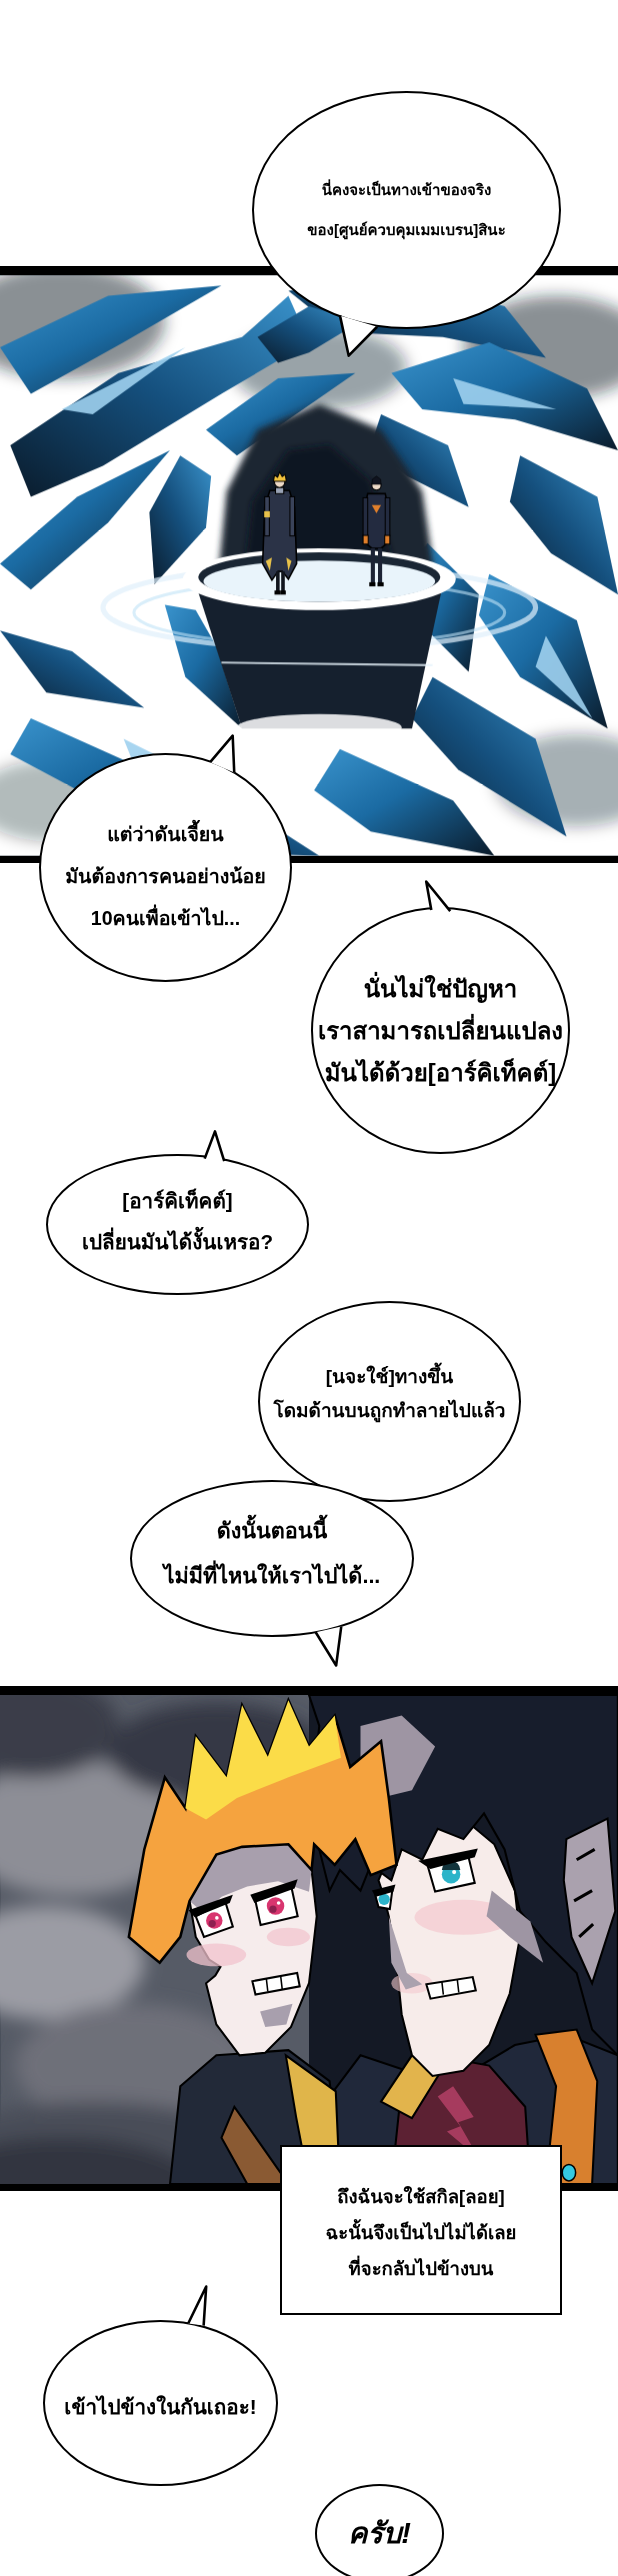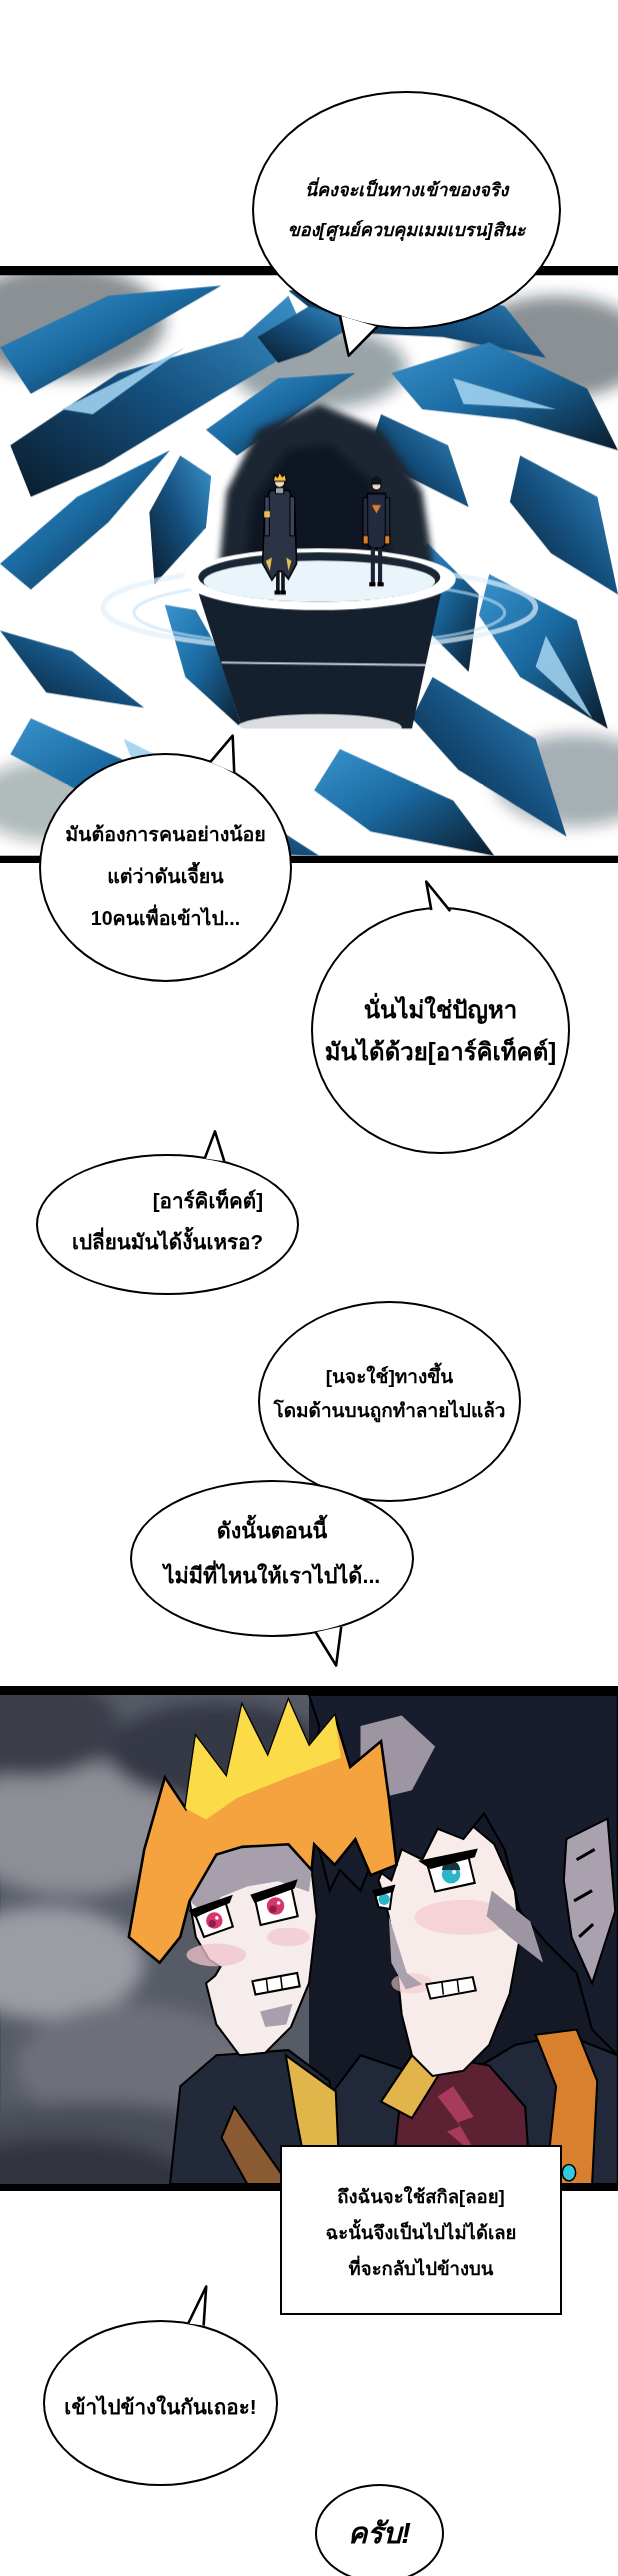--- a/index.html
+++ b/index.html
@@ -9,24 +9,24 @@
          border-top:9.3px solid #000;border-bottom:7.7px solid #000;box-sizing:content-box;}
   .panel svg{display:block;}
   .bubble{position:absolute;background:#fff;border:2.6px solid #000;border-radius:50%;
           display:flex;align-items:center;justify-content:center;text-align:center;z-index:20;box-sizing:border-box;}
   .lines{position:relative;}
   .line{font-weight:bold;color:#000;white-space:nowrap;}
   .tail{position:absolute;z-index:21;overflow:visible;}
   .capbox{position:absolute;background:#fff;border:2.1px solid #000;z-index:20;
           display:flex;align-items:center;justify-content:center;text-align:center;box-sizing:border-box;}
   
-  #b1{left:252px;top:91px;width:309px;height:238px;}   #b1 .line{font-size:18px;line-height:40px;font-style:italic;}
+  #b1{left:252px;top:91px;width:309px;height:238px;}   #b1 .line{font-size:15px;line-height:40px;}
   #b2{left:39px;top:753px;width:253px;height:229px;}   #b2 .line{font-size:19.6px;line-height:42px;} #b2 .lines{top:8.8px;}
   #b3{left:311px;top:907px;width:259px;height:247px;}  #b3 .line{font-size:24px;line-height:42px;}
-  #b4{left:36px;top:1154px;width:263px;height:141px;text-align:right;}   #b4 .line{font-size:20.6px;line-height:41px;} #b4 .lines{top:-3.1px;}
+  #b4{left:46px;top:1154px;width:263px;height:141px;}   #b4 .line{font-size:20.6px;line-height:41px;} #b4 .lines{top:-3.1px;}
   #b5{left:258px;top:1301px;width:263px;height:201px;}  #b5 .line{font-size:19px;line-height:34px;} #b5 .lines{top:-7.2px;}
   #b6{left:130px;top:1480px;width:284px;height:157px;}  #b6 .line{font-size:21.6px;line-height:45px;} #b6 .lines{top:-5.2px;}
   #b7{left:43px;top:2320px;width:235px;height:166px;}  #b7 .line{font-size:20.6px;line-height:31px;} #b7 .lines{top:3.1px;}
   #b8{left:315px;top:2484px;width:129px;height:99px;border-width:2.1px;} #b8 .line{font-size:29px;line-height:29px;font-style:italic;}
   #capbox{left:280px;top:2145px;width:282px;height:170px;justify-content:center;} #capbox .line{font-size:18.5px;line-height:36px;} #capbox .lines{top:3.1px;}
 </style>
 </head>
 <body>
 
 <div id="page">
@@ -212,32 +212,33 @@
       <div class="line">นี่คงจะเป็นทางเข้าของจริง</div>
       <div class="line">ของ[ศูนย์ควบคุมเมมเบรน]สินะ</div>
     </div>
   </div>
   <svg class="tail" style="left:327px;top:308px;" width="62" height="52" viewBox="0 0 120 100">
     <path d="M25 14 L42 92 L97 36" fill="#ffffff" stroke="#000" stroke-width="5" stroke-linejoin="round"></path>
   </svg>
 
   <div class="bubble" id="b2">
     <div class="lines">
+      <div class="line">แต่ว่าดันเจี้ยน</div>
       <div class="line">มันต้องการคนอย่างน้อย</div>
-      <div class="line">แต่ว่าดันเจี้ยน</div>
       <div class="line">10คนเพื่อเข้าไป...</div>
     </div>
   </div>
   <svg class="tail" style="left:201px;top:727px;" width="46" height="52" viewBox="0 0 90 100">
     <path d="M18 68 L62 16 L65 88" fill="#ffffff" stroke="#000" stroke-width="5" stroke-linejoin="round"></path>
   </svg>
 
   <div class="bubble" id="b3">
     <div class="lines">
       <div class="line">นั่นไม่ใช่ปัญหา</div>
+      <div class="line">เราสามารถเปลี่ยนแปลง</div>
       <div class="line">มันได้ด้วย[อาร์คิเท็คต์]</div>
     </div>
   </div>
   <svg class="tail" style="left:417px;top:874px;" width="46" height="44" viewBox="0 0 90 85">
     <path d="M28 70 L18 14 L65 72" fill="#ffffff" stroke="#000" stroke-width="5" stroke-linejoin="round"></path>
   </svg>
 
   <div class="bubble" id="b4">
     <div class="lines">
       <div class="line">[อาร์คิเท็คต์]</div>

